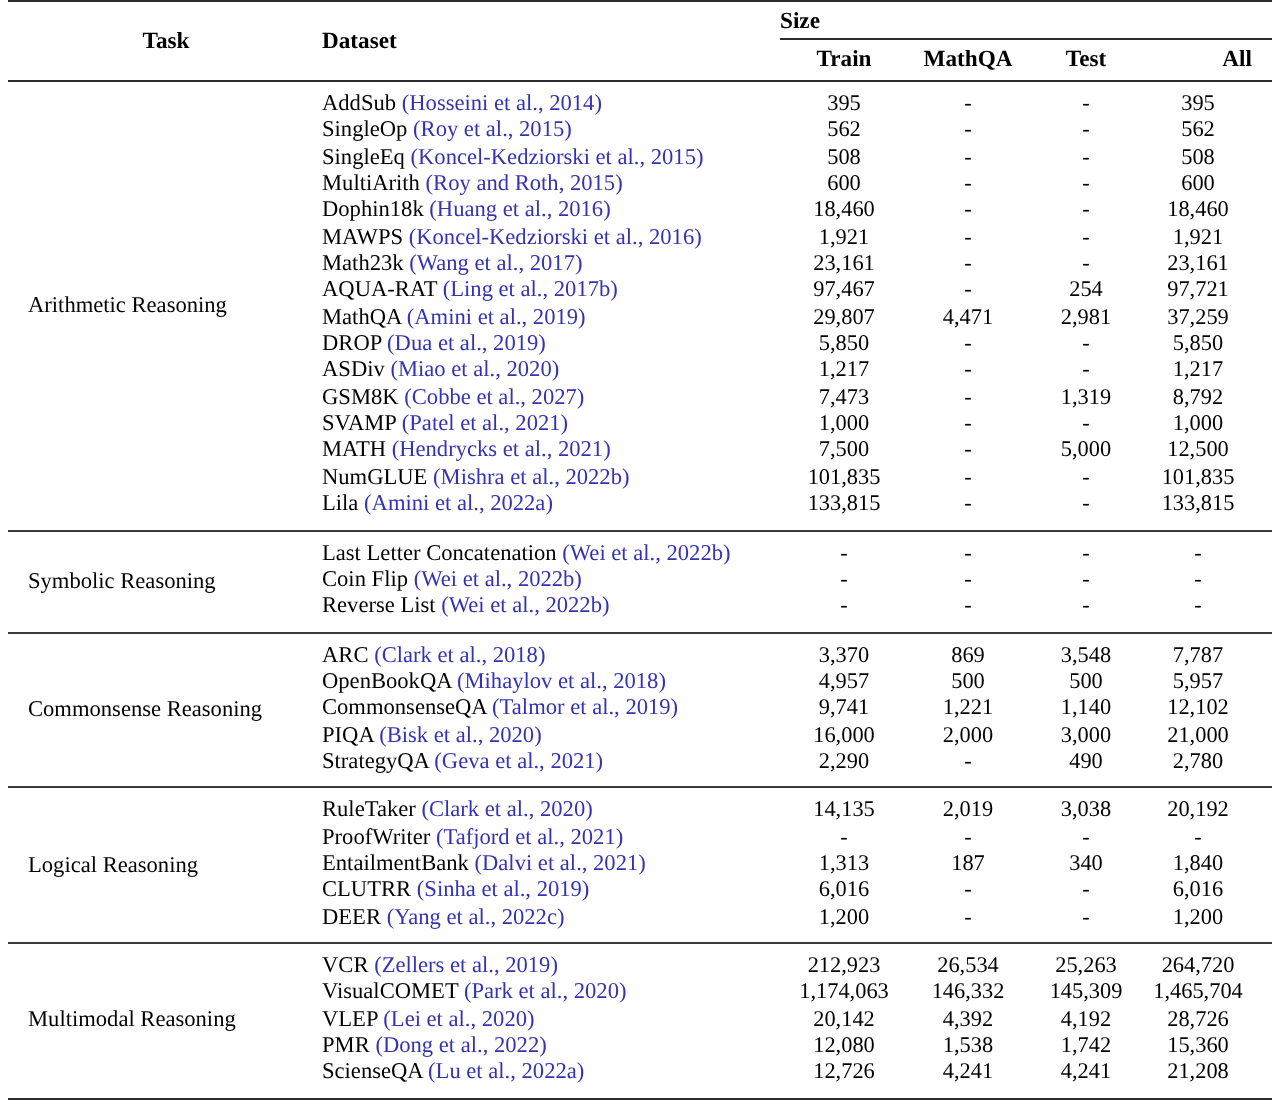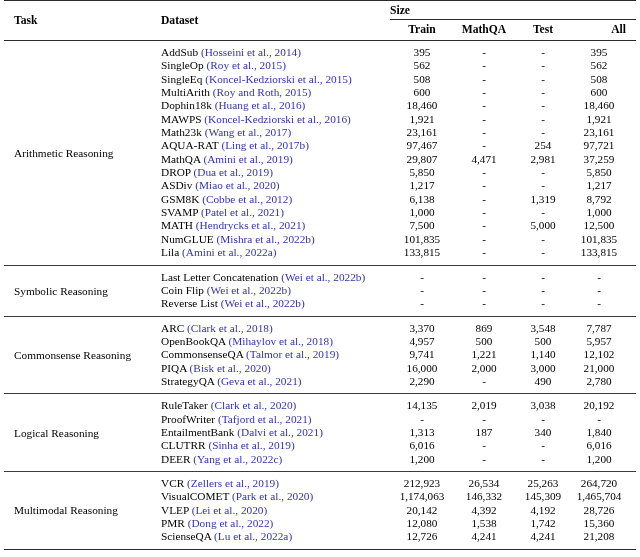--- a/index.html
+++ b/index.html
@@ -51,21 +51,21 @@
     font-weight: bold;
     font-size: 11.6px;
     padding: 0;
   }
   th.size-head {
     text-align: left;
     padding: 3px 0 2px 0;
     border-bottom: 0.9px solid #2b2b2b;
   }
   th.task-head {
-    text-align: left;
+    text-align: center;
     vertical-align: middle;
     padding-left: 10px;
   }
   th.data-head {
     text-align: left;
     vertical-align: middle;
     padding-left: 9px;
     margin-top: 12px;
   }
   th.sub-head {
@@ -215,22 +215,22 @@
           <td class="num all-col">5,850</td>
         </tr>
         <tr>
           <td class="ds-cell"><span>ASDiv</span> <span class="cite">(Miao et al., 2020)</span></td>
           <td class="num">1,217</td>
           <td class="num">-</td>
           <td class="num">-</td>
           <td class="num all-col">1,217</td>
         </tr>
         <tr>
-          <td class="ds-cell"><span>GSM8K</span> <span class="cite">(Cobbe et al., 2012)</span></td>
-          <td class="num">6,138</td>
+          <td class="ds-cell"><span>GSM8K</span> <span class="cite">(Cobbe et al., 2027)</span></td>
+          <td class="num">7,473</td>
           <td class="num">-</td>
           <td class="num">1,319</td>
           <td class="num all-col">8,792</td>
         </tr>
         <tr>
           <td class="ds-cell"><span>SVAMP</span> <span class="cite">(Patel et al., 2021)</span></td>
           <td class="num">1,000</td>
           <td class="num">-</td>
           <td class="num">-</td>
           <td class="num all-col">1,000</td>

